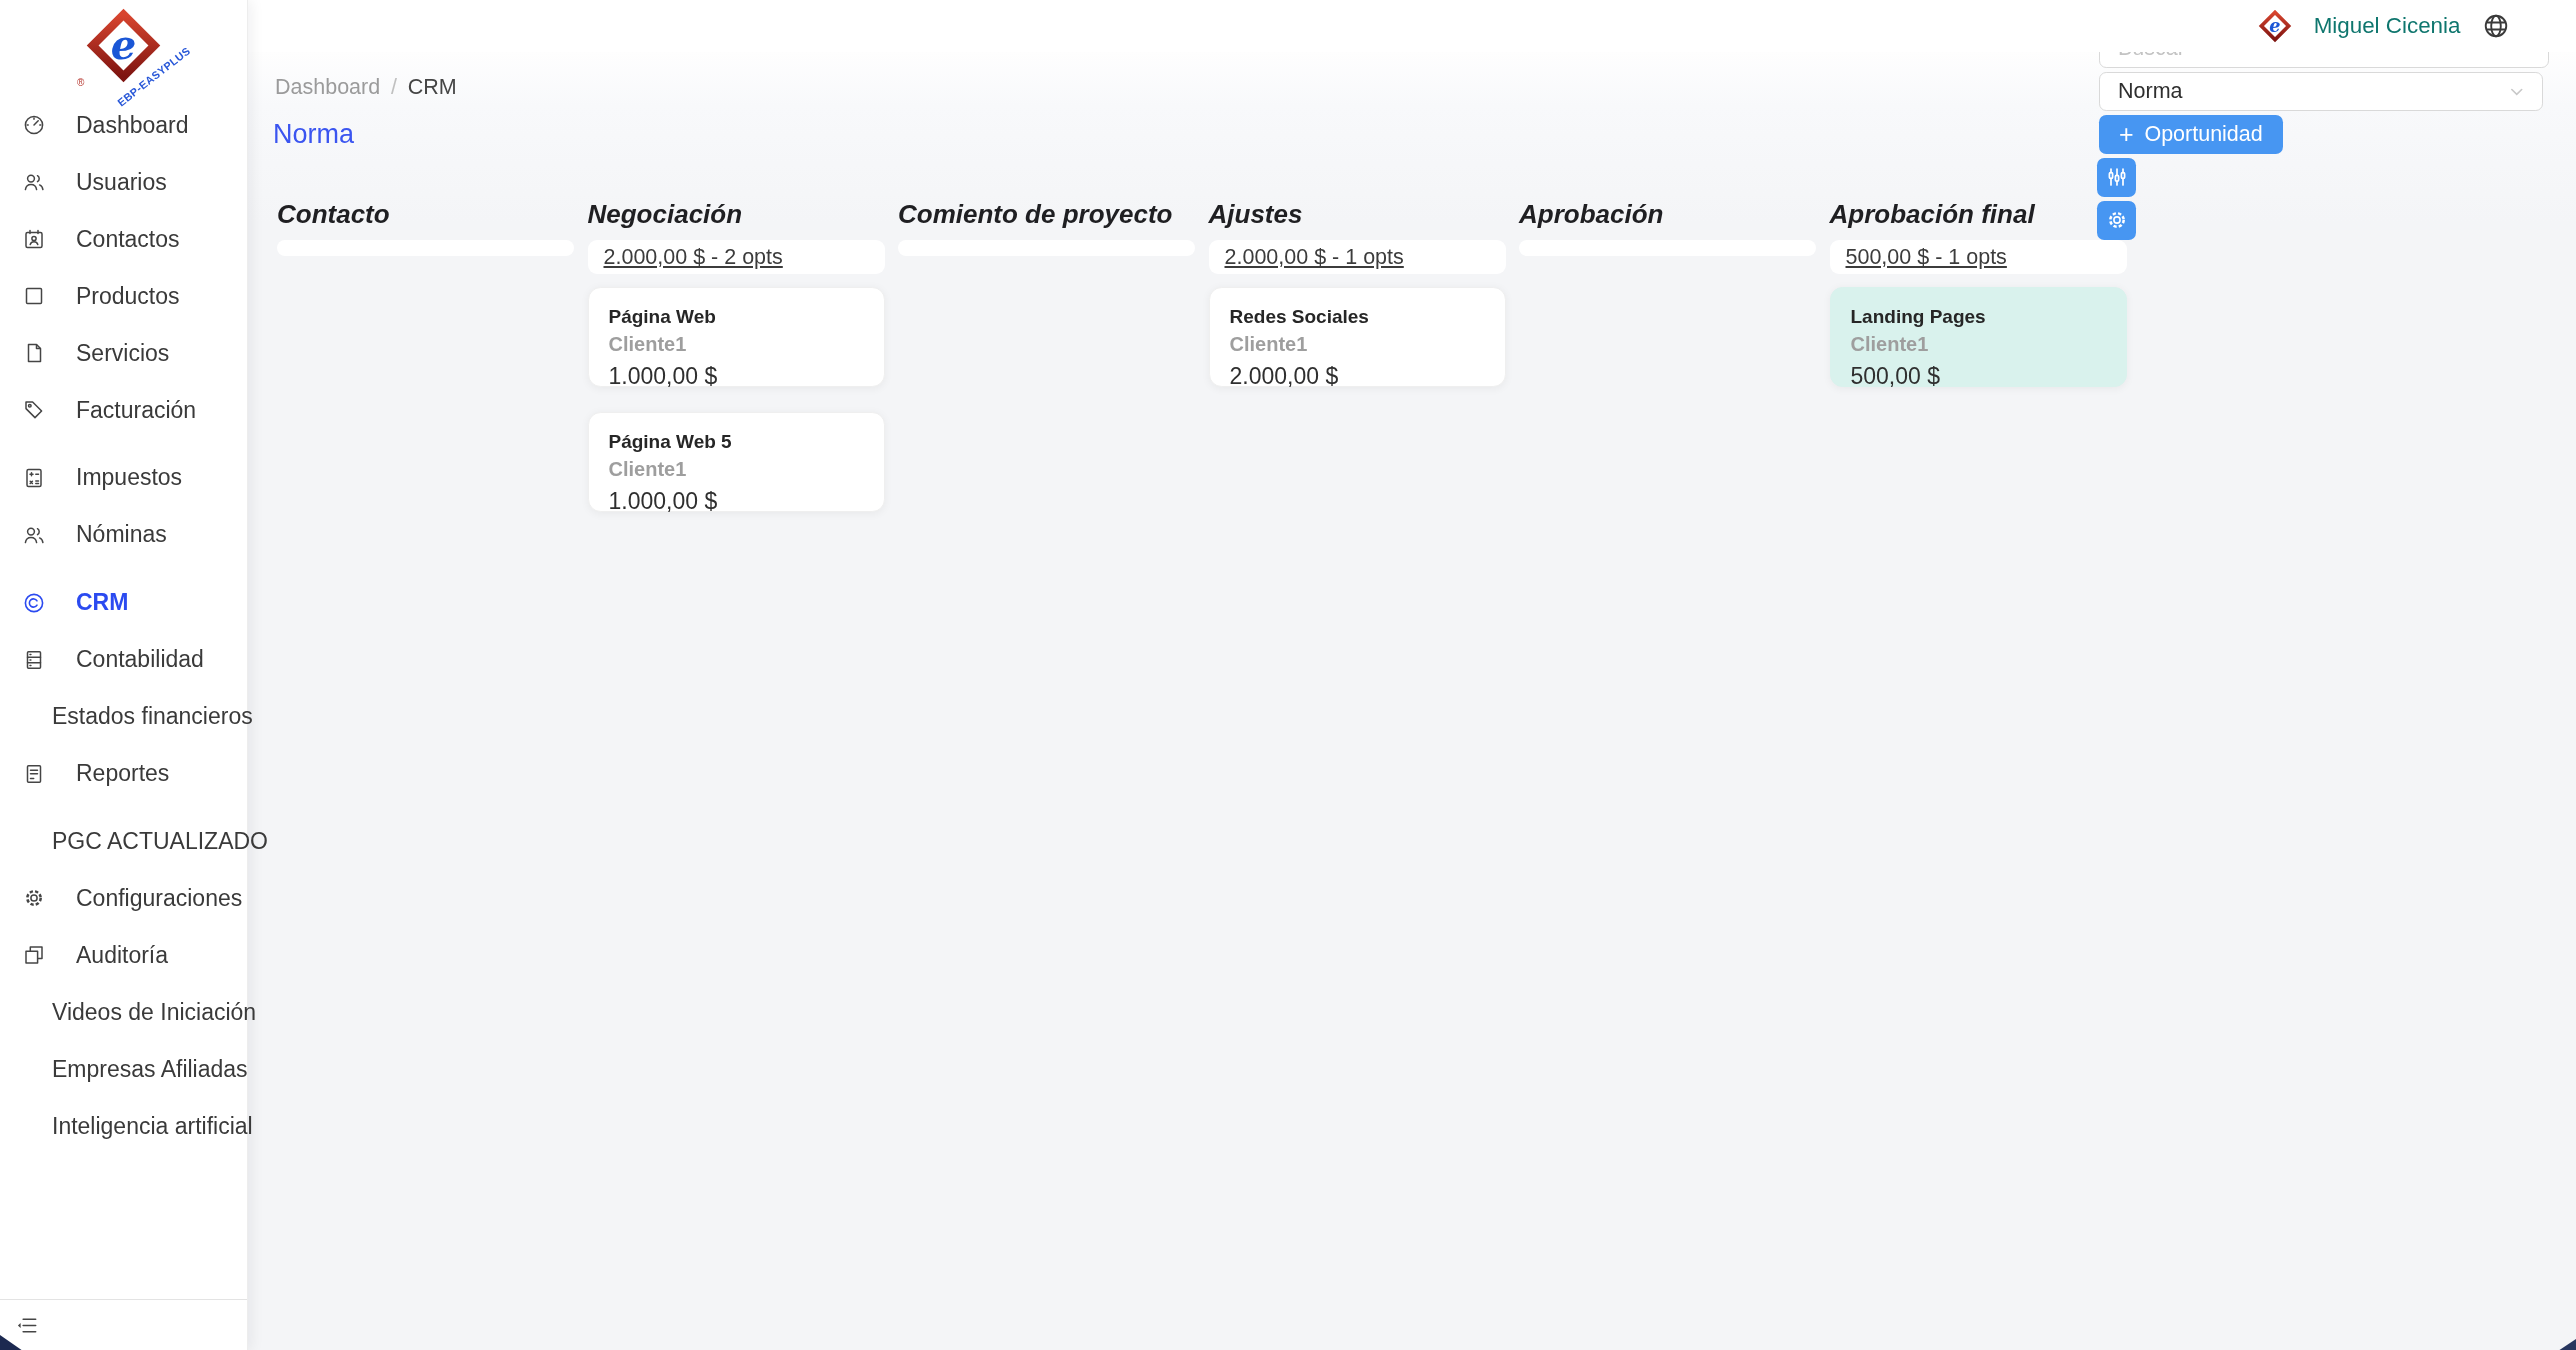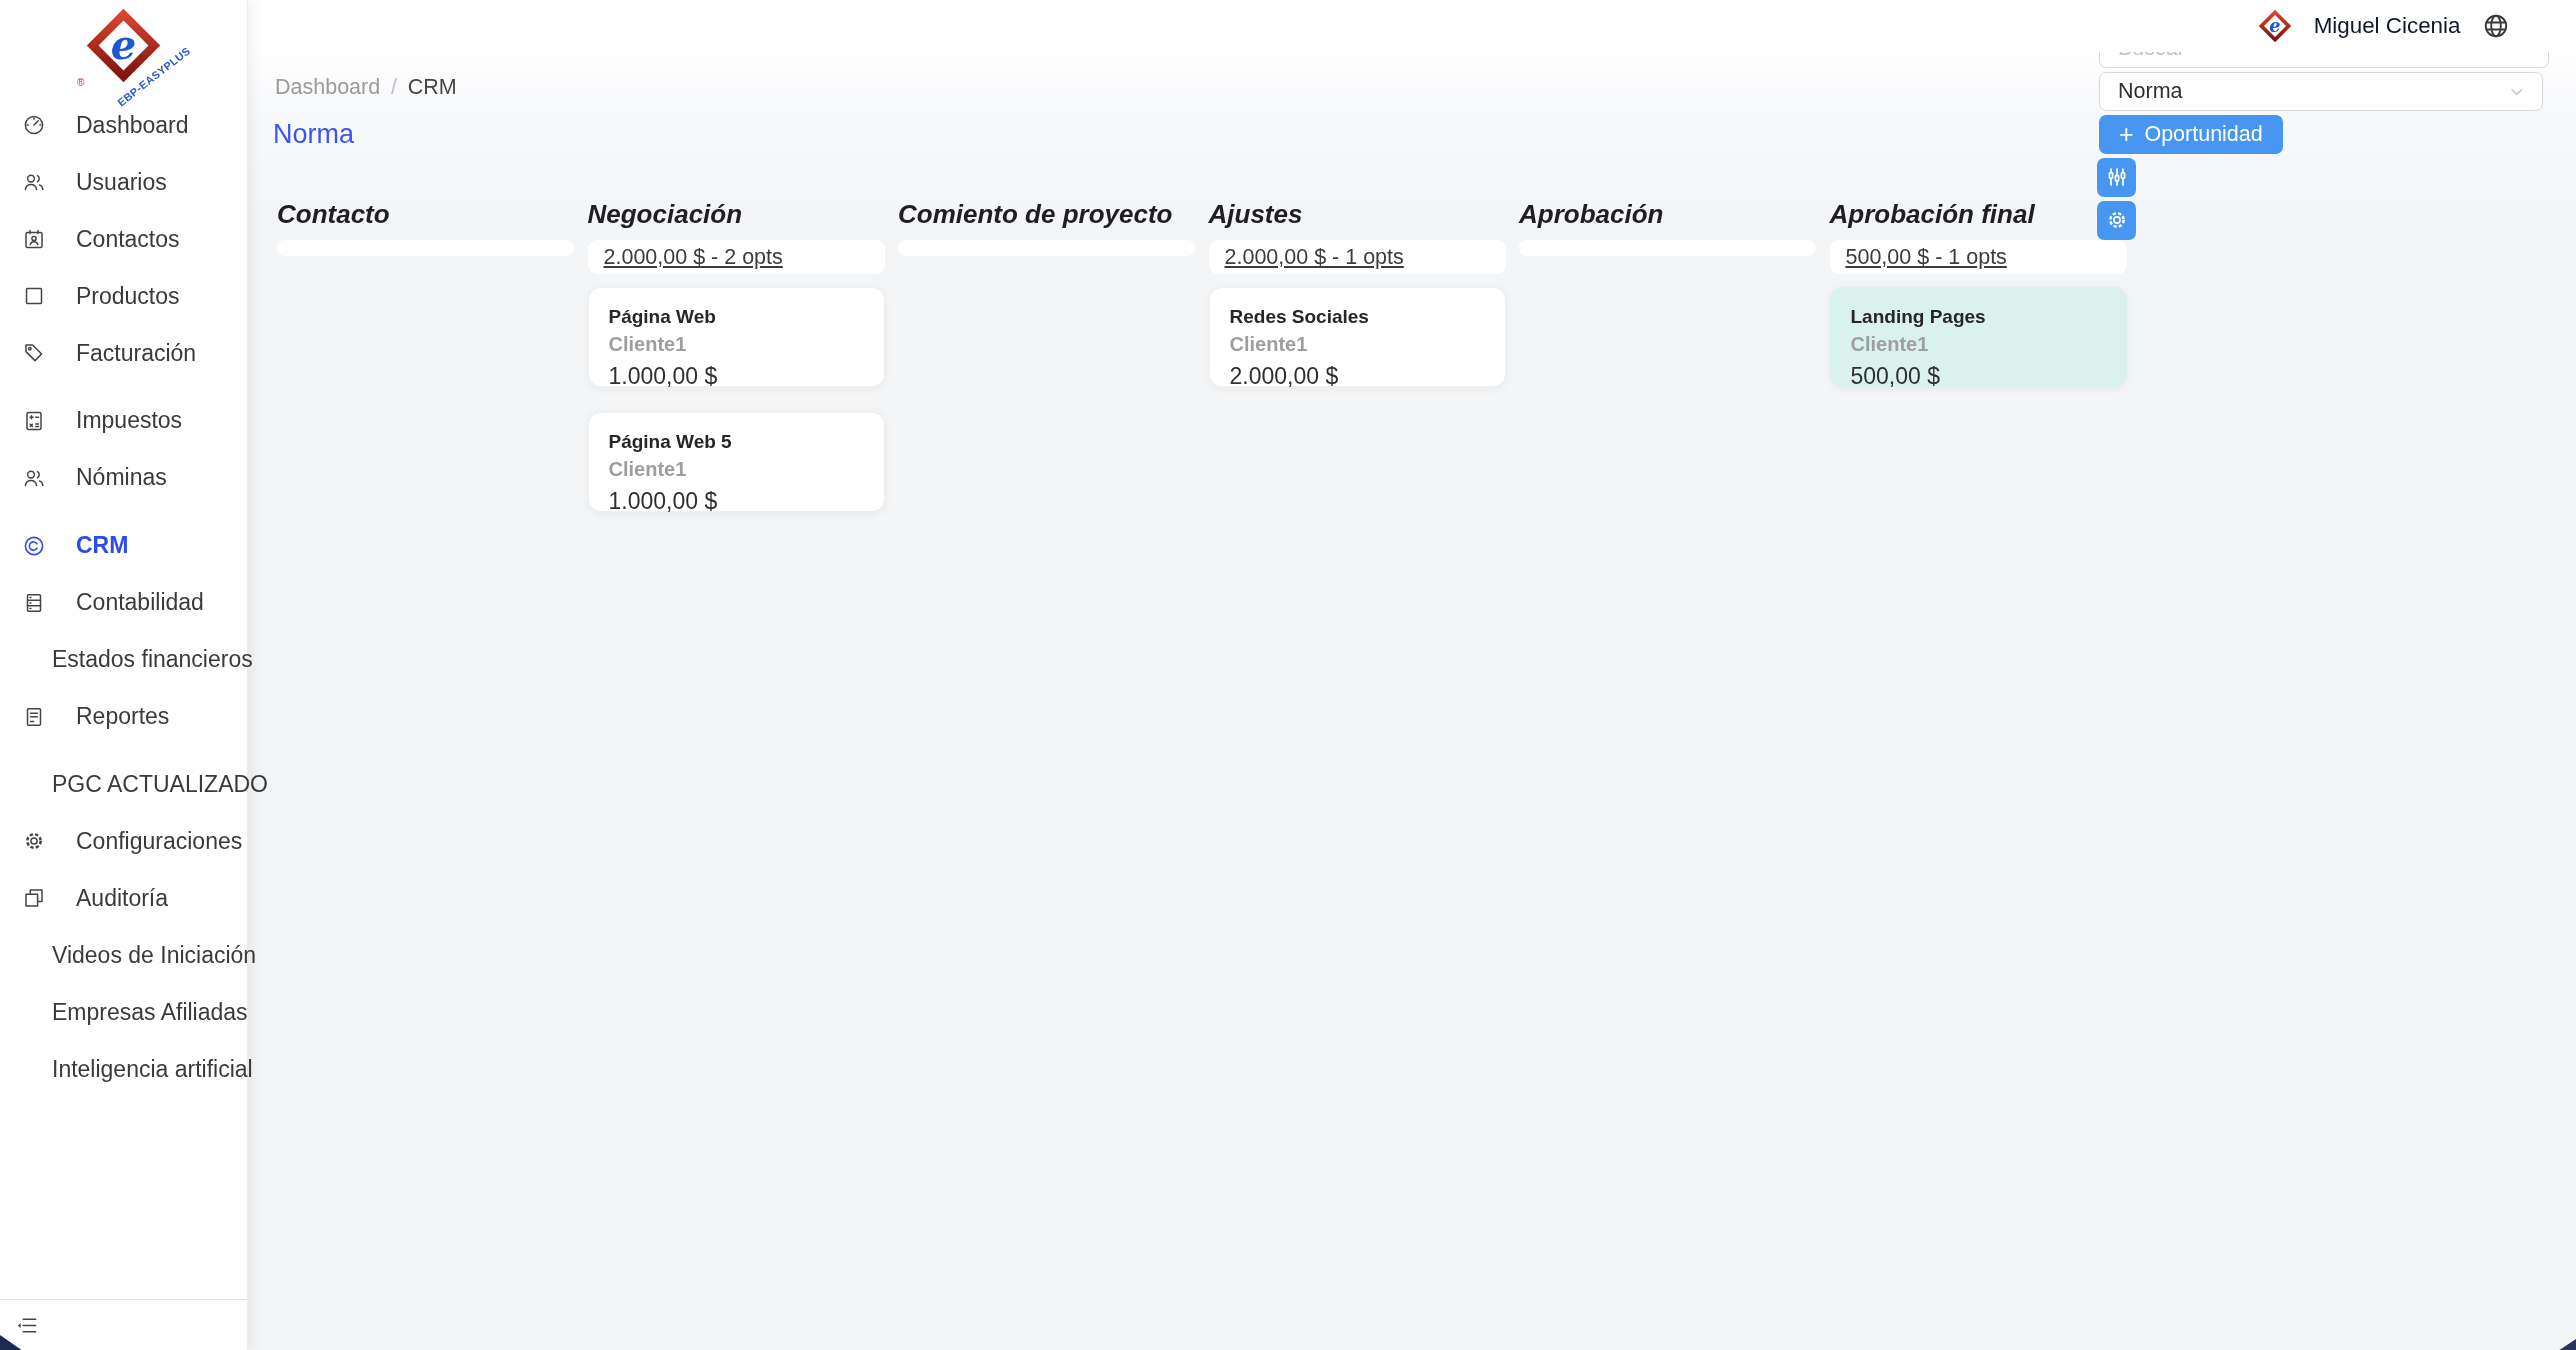--- a/index.html
+++ b/index.html
@@ -3,21 +3,21 @@
 <meta charset="utf-8">
 <style>
   * { margin:0; padding:0; box-sizing:border-box; }
   html,body { background:#e9eaee; }
   body { font-family:"Liberation Sans", sans-serif; }
   .page { position:relative; width:2576px; height:1351px; background:#f4f5f7; overflow:hidden; }
 
   
   .topbar { position:absolute; left:248px; right:0; top:0; height:52px; background:#fff; z-index:15;
             display:flex; align-items:center; justify-content:flex-end; padding-right:66px; gap:21.5px; }
-  .topbar .user-name { font-size:22.4px; color:#0f172a; }
+  .topbar .user-name { font-size:22.4px; color:#0f766e; }
   .icon-svg { display:block; }
 
   
   .sidebar { position:absolute; left:0; top:0; width:248px; height:100%; background:#fff; z-index:20;
              border-right:0.9px solid #ededed; box-shadow:3.6px 0 12.6px rgba(15,22,40,.06); }
   .logo-wrap { position:relative; height:93px; display:flex; justify-content:center; padding-top:7.2px; }
   .logo-brand-text { position:absolute; left:115px; top:99px; transform:rotate(-38deg); transform-origin:left top;
                      font-size:10.8px; font-weight:700; color:#2857d8; letter-spacing:0.4px; white-space:nowrap; }
   .logo-reg { position:absolute; left:77px; top:77px; font-size:10px; color:#b5342c; }
   .nav { list-style:none; padding-top:3.6px; }
@@ -120,20 +120,27 @@
           <circle cx="12" cy="11.5" r="2.1"></circle>
             <path d="M8.2 17.5c.6-1.8 2-2.8 3.8-2.8s3.2 1 3.8 2.8"></path>
         </svg>
         <span class="lbl">Contactos</span>
       </li>
       <li>
         <svg class="icon-svg" width="24" height="24" viewBox="0 0 24 24" fill="none" stroke="#454545" stroke-width="1.5">
           <rect x="4.5" y="4.5" width="15" height="15" rx="1"></rect>
         </svg>
         <span class="lbl">Productos</span>
+      </li>
+      <li>
+        <svg class="icon-svg" width="24" height="24" viewBox="0 0 24 24" fill="none" stroke="#454545" stroke-width="1.5" stroke-linejoin="round">
+          <path d="M6.5 3.5h8l4 4v13h-12z"></path>
+            <path d="M14.5 3.5v4h4"></path>
+        </svg>
+        <span class="lbl">Servicios</span>
       </li>
       <li>
         <svg class="icon-svg" width="24" height="24" viewBox="0 0 24 24" fill="none" stroke="#454545" stroke-width="1.5" stroke-linejoin="round">
           <path d="M4 4h6.6l9 9-6.6 6.6-9-9z"></path>
             <circle cx="7.8" cy="7.8" r="1.3"></circle>
         </svg>
         <span class="lbl">Facturación</span>
       </li>
       <li class="gap">
         <svg class="icon-svg" width="24" height="24" viewBox="0 0 24 24" fill="none" stroke="#454545" stroke-width="1.5" stroke-linecap="round">

